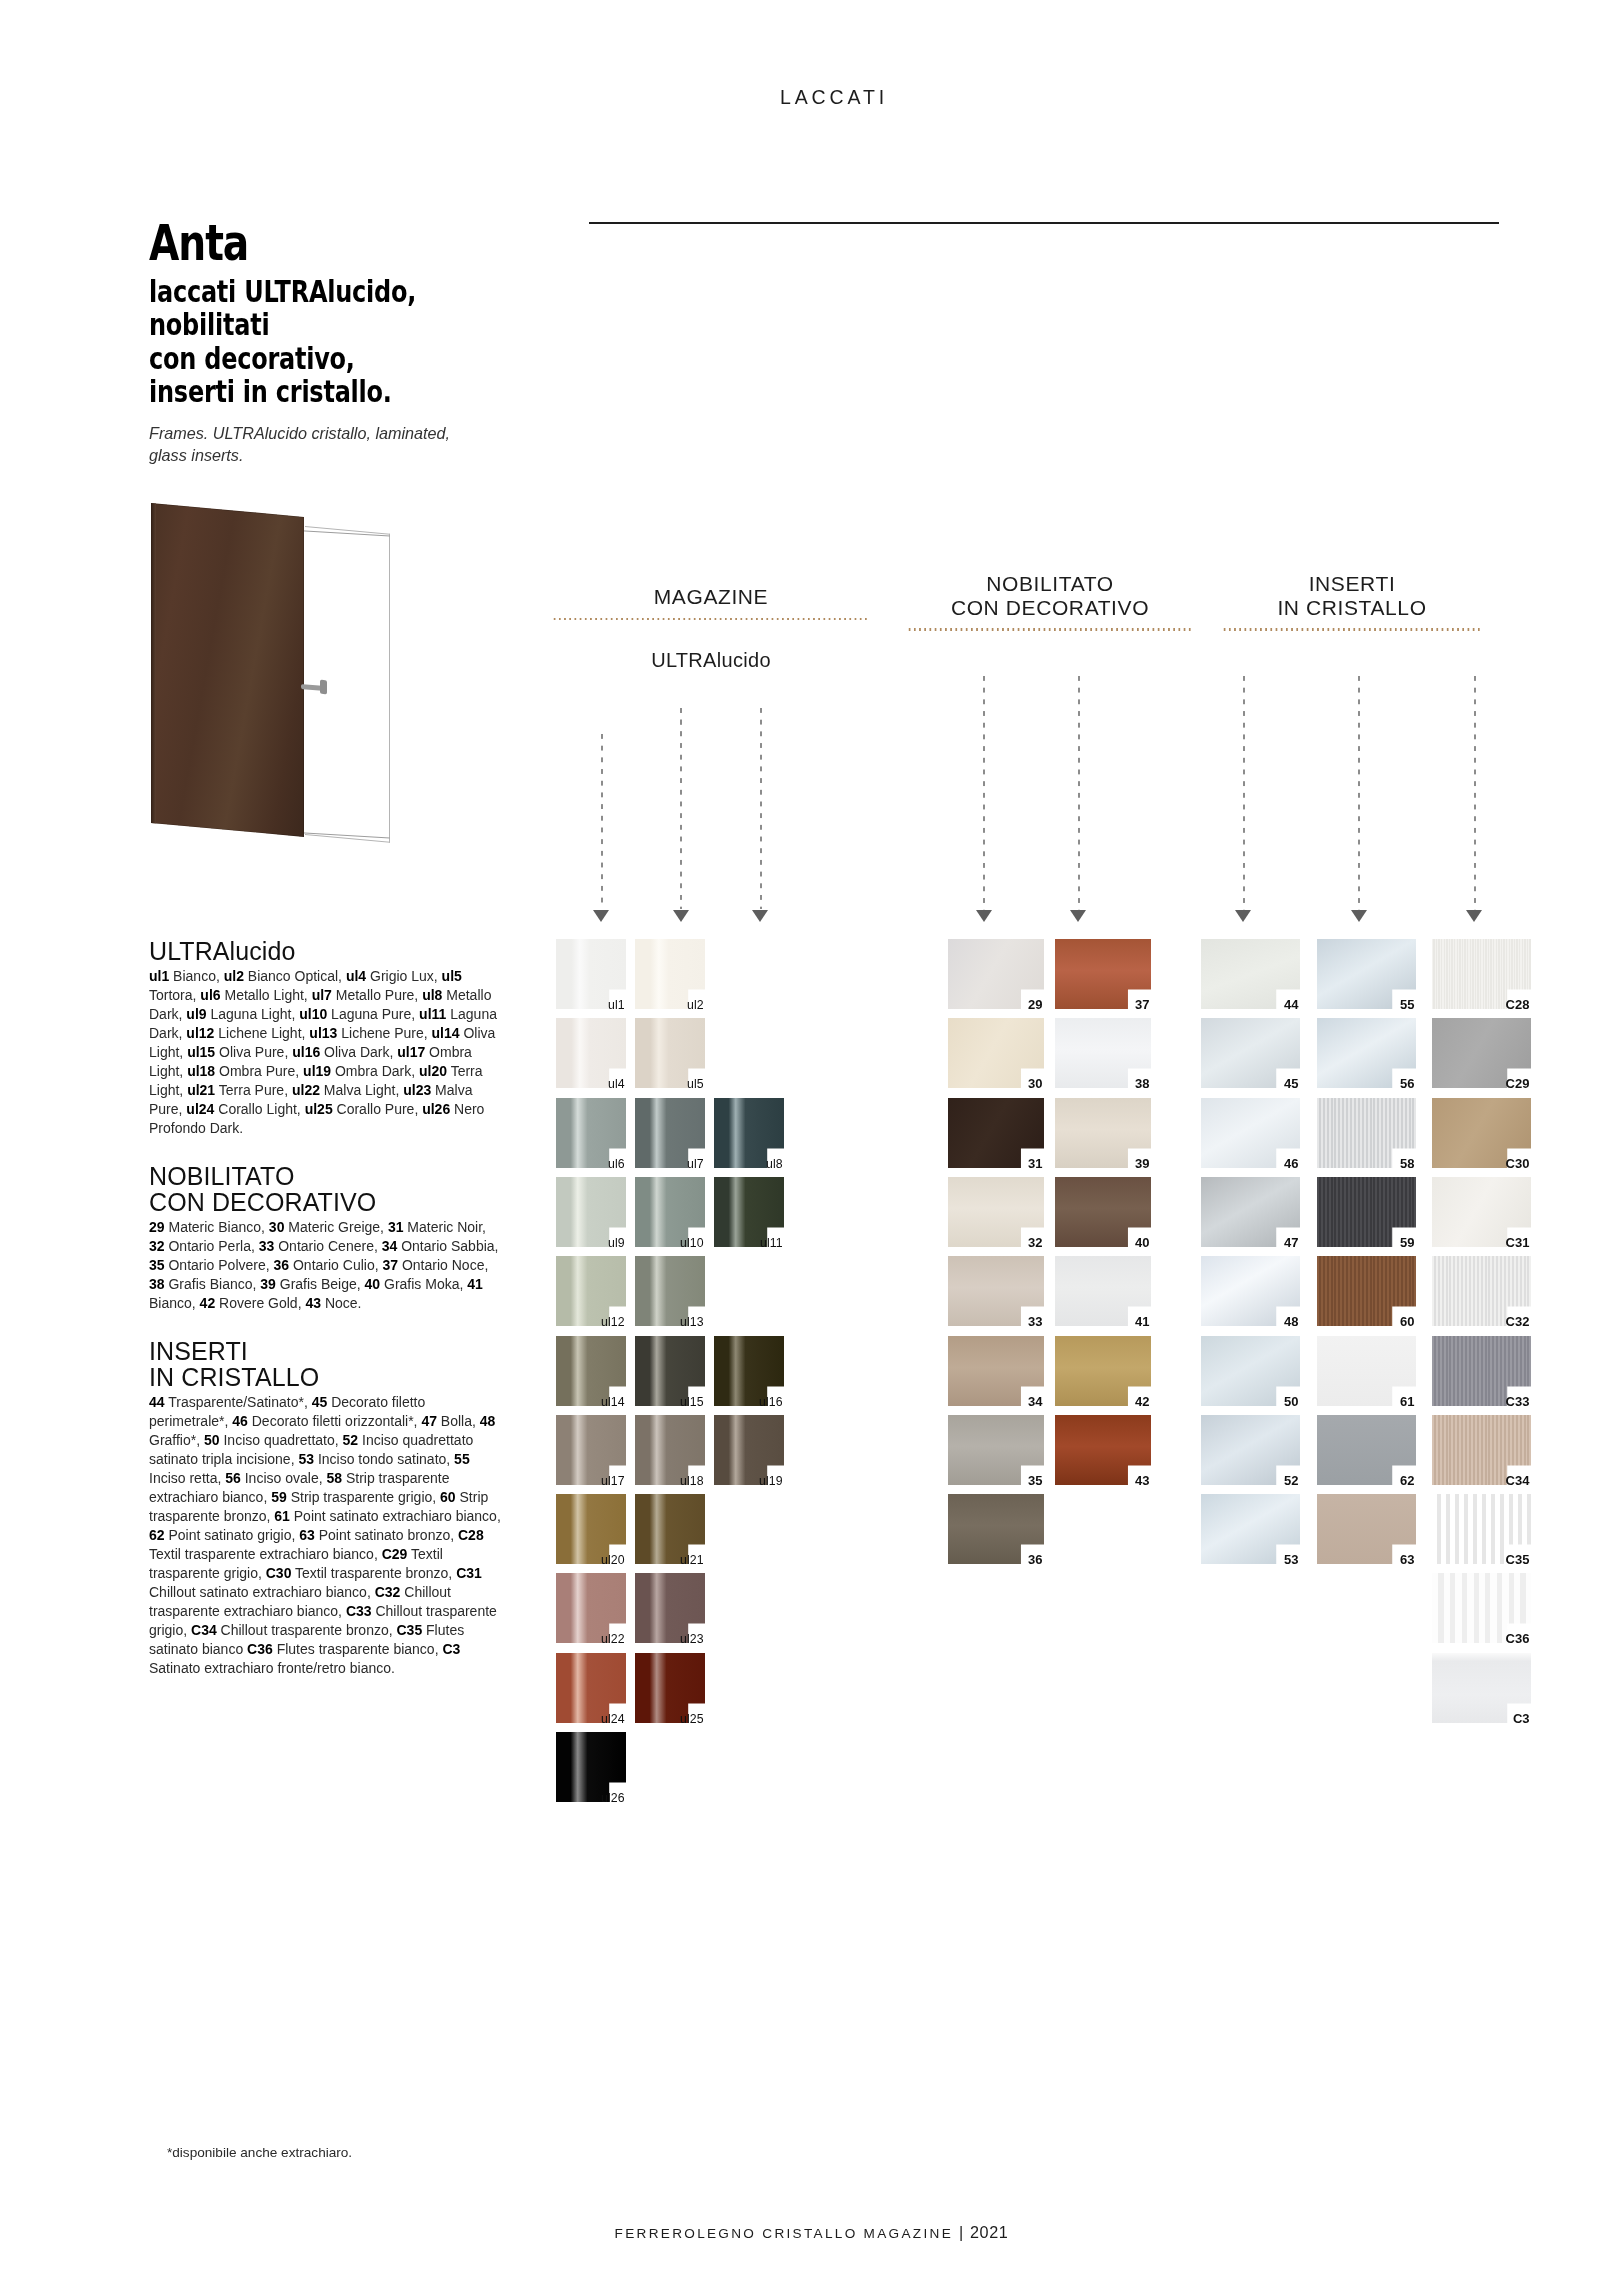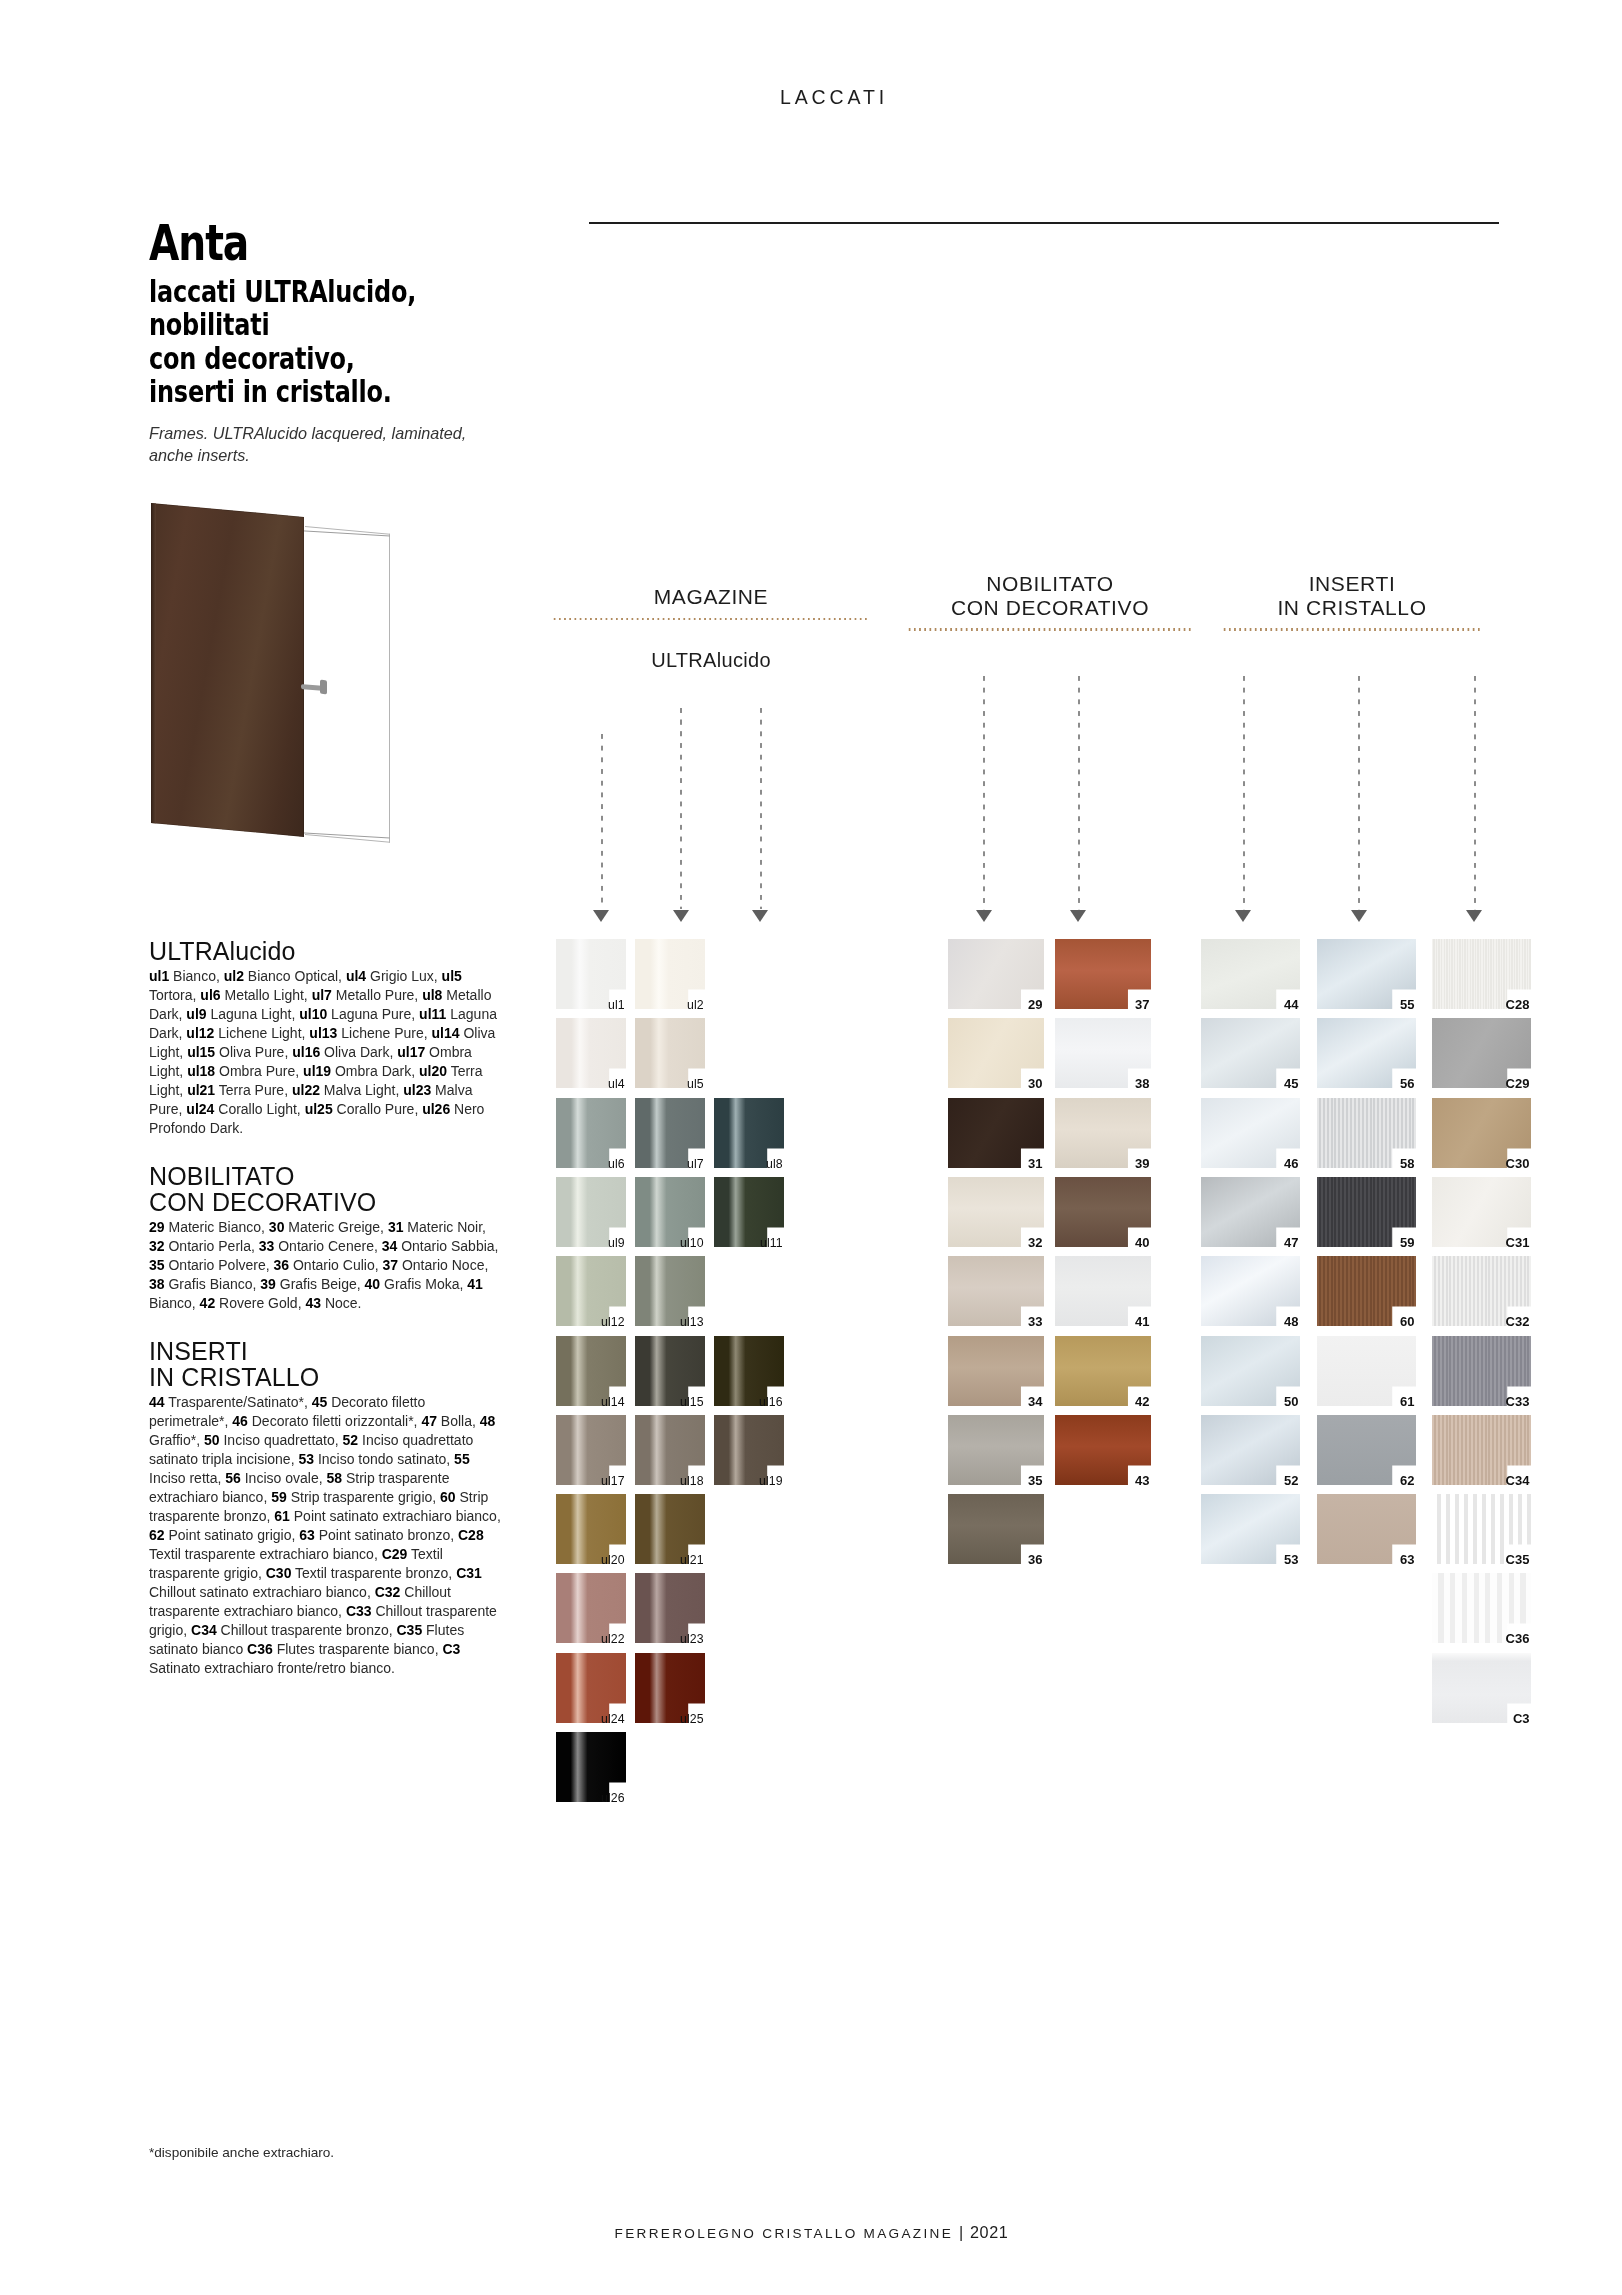--- a/index.html
+++ b/index.html
@@ -29,21 +29,21 @@
   .door-frame-top{position:absolute;left:117px;top:32.5px;width:127px;height:1.3px;background:#9d9d9d;transform:rotate(3.4deg);transform-origin:left center;}
   .door-frame-bot{position:absolute;left:83px;top:333px;width:161px;height:1.3px;background:#9d9d9d;transform:rotate(3.4deg);transform-origin:left center;}
   .door-handle{position:absolute;left:155px;top:190px;width:23.4px;height:4.5px;background:#9a9a9a;border-radius:1.9px;transform:skewY(5deg);}
   .door-handle-k{position:absolute;left:174px;top:185px;width:7.1px;height:14.3px;background:#8e8e8e;border-radius:1.9px;transform:skewY(5deg);}
 
   
   .left-col{position:absolute;left:149px;top:939px;width:354px;}
   .sec-head{font-size:25px;font-weight:400;line-height:1.03;letter-spacing:0.1px;color:#111;margin-bottom:2.6px;}
   .sec-body{font-size:14px;line-height:1.355;color:#2a2a2a;margin:0 0 26px 0;}
   .sec-body b{font-weight:700;color:#000;}
-  .footnote{position:absolute;left:149px;top:2145px;font-size:13.6px;color:#2a2a2a;}
+  .footnote{position:absolute;left:167px;top:2145px;font-size:13.6px;color:#2a2a2a;}
 
   
   .grp{position:absolute;text-align:center;}
   .grp-title{font-size:21px;line-height:1.12;letter-spacing:0.6px;color:#1d1d1d;font-weight:400;}
   .grp-dots{margin-top:9px;height:2.6px;
       background-image:radial-gradient(circle,#b08a5e 0 1px,transparent 1.1px);
       background-size:5.2px 2.6px;background-repeat:repeat-x;background-position:left center;}
   .grp-sub{margin-top:29px;font-size:20px;letter-spacing:0.3px;color:#1d1d1d;}
 
   
@@ -74,21 +74,21 @@
 <div class="top-rule"></div>
 
 <div class="title-block">
   <div class="title-main">Anta</div>
   <div class="title-sub" id="title-sub">
       <div>laccati ULTRAlucido,</div>
       <div>nobilitati</div>
       <div>con decorativo,</div>
       <div>inserti in cristallo.</div>
     </div>
-  <div class="title-en">Frames. ULTRAlucido lacquered, laminated, anche inserts.</div>
+  <div class="title-en">Frames. ULTRAlucido cristallo, laminated, glass inserts.</div>
 </div>
 
 <div class="door-wrap">
   <div class="door-frame"></div>
   <div class="door-frame-top"></div>
   <div class="door-frame-bot"></div>
   <div class="door-panel"></div>
   <div class="door-handle"></div>
   <div class="door-handle-k"></div>
 </div>

